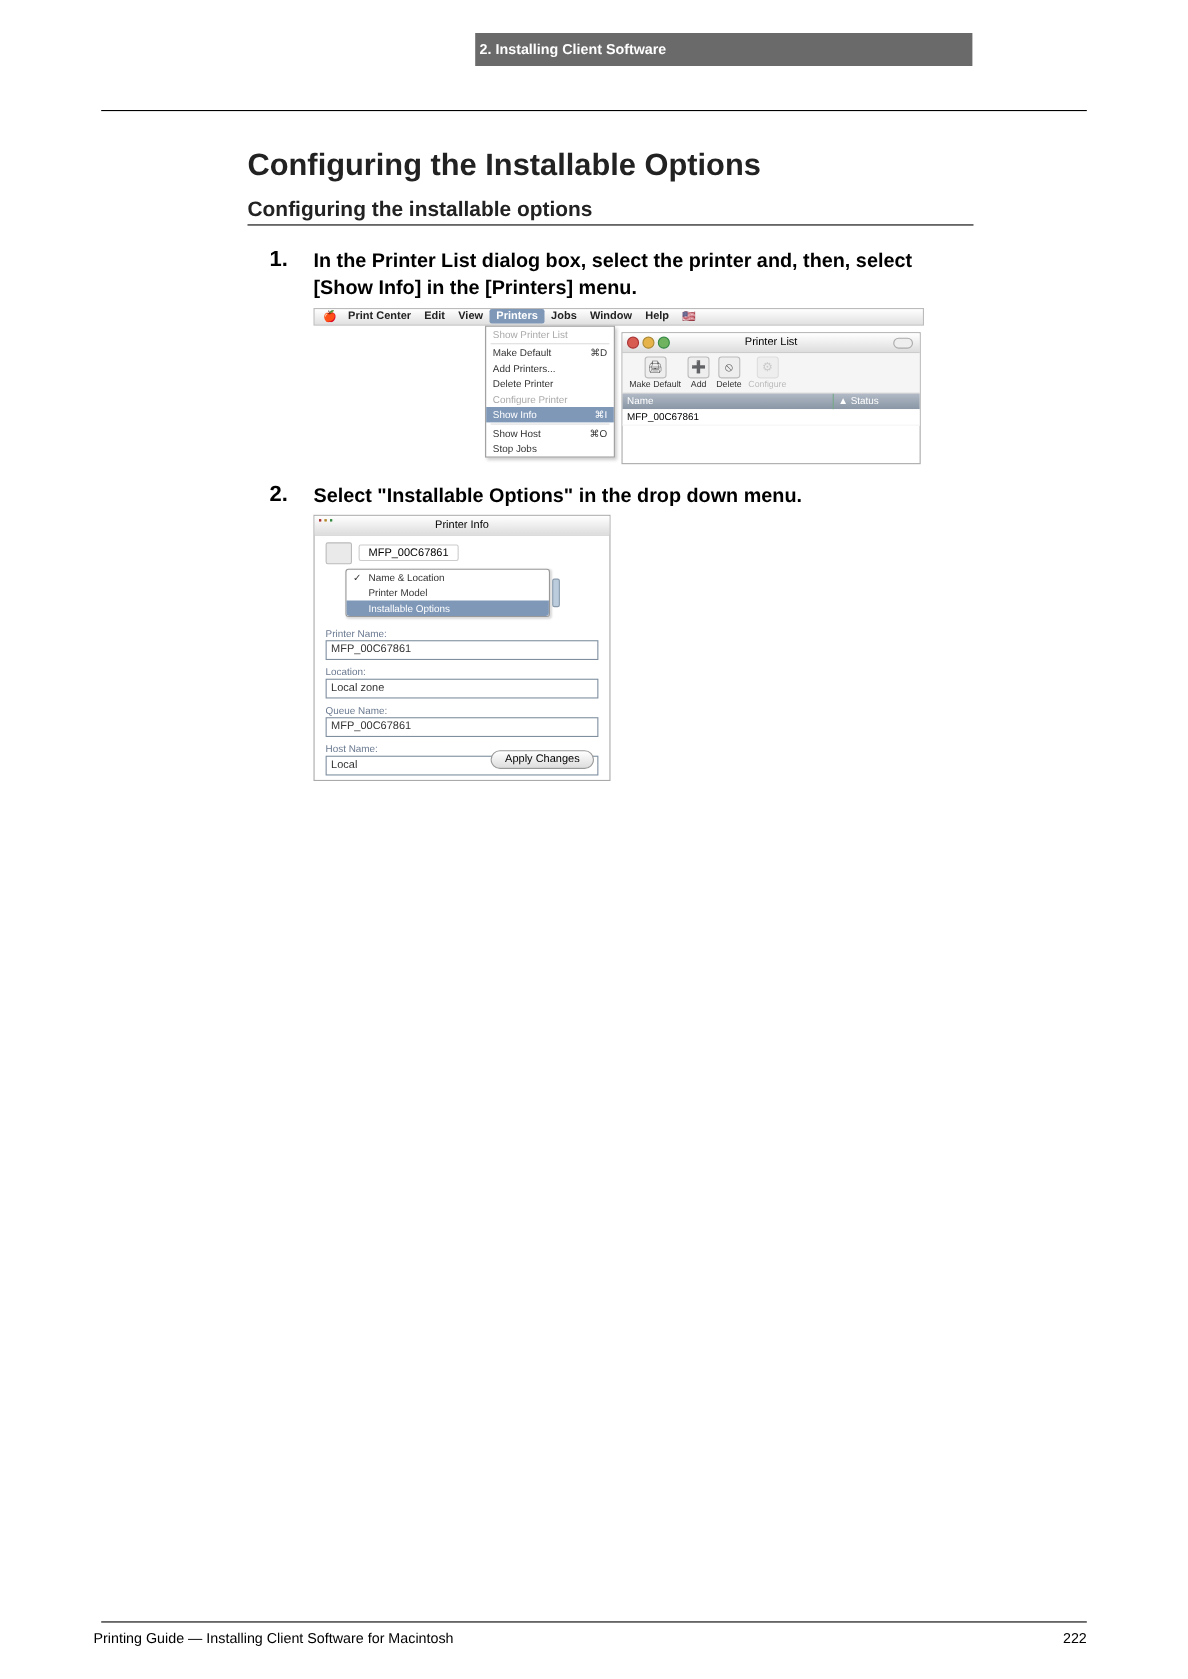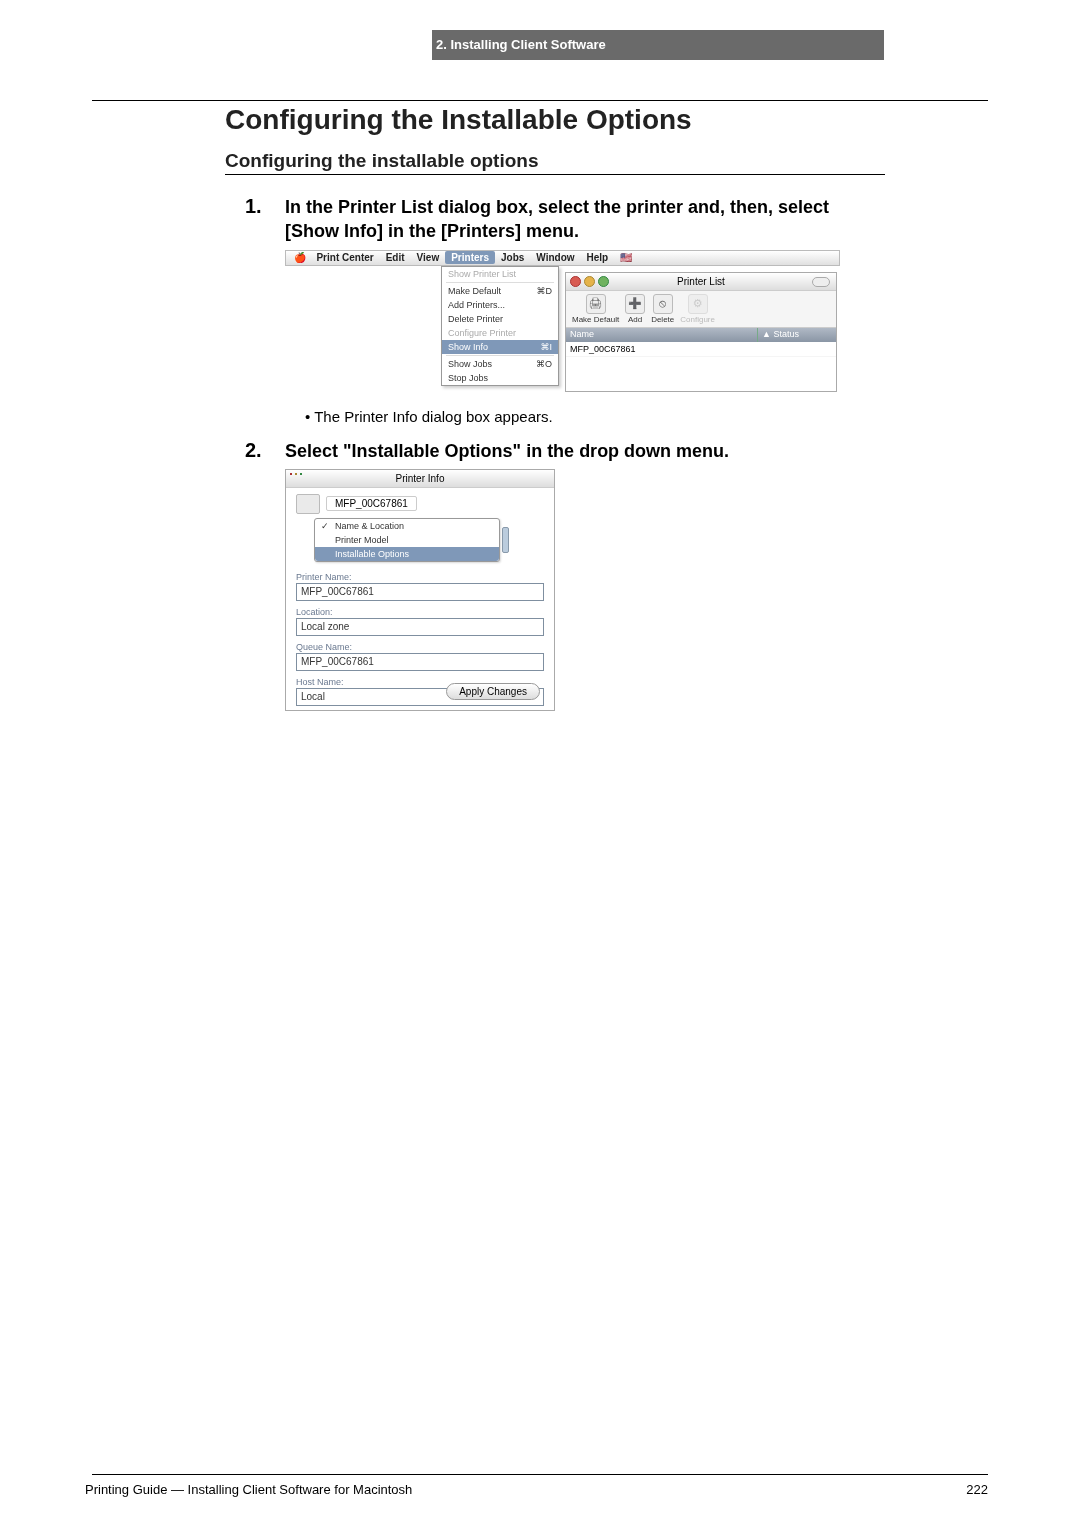--- a/index.html
+++ b/index.html
@@ -27,21 +27,21 @@
   }
   .header-rule {
     position: absolute;
     top: 100px;
     left: 92px;
     right: 92px;
     border-top: 1px solid #000;
   }
   .content {
     position: absolute;
-    top: 104px;
+    top: 134px;
     left: 225px;
     width: 660px;
   }
   h1 {
     font-size: 28px;
     font-weight: bold;
     margin: 0 0 14px 0;
     color: #222;
   }
   .intro {
@@ -301,21 +301,21 @@
       <div class="disabled">
           <span>Configure Printer</span>
           <span></span>
         </div>
       <div class="highlight">
           <span>Show Info</span>
           <span>⌘I</span>
         </div>
       <hr>
       <div>
-          <span>Show Jobs</span>
+          <span>Show Host</span>
           <span>⌘O</span>
         </div>
       <div>
           <span>Stop Jobs</span>
           <span></span>
         </div>
     </div>
     <div class="printerlist-win">
       <div class="plw-title">
         <div class="traffic">
@@ -345,21 +345,20 @@
           </div>
       </div>
       <div class="plw-header">
         <div class="col1">Name</div>
         <div class="col2">▲ Status</div>
       </div>
       <div class="plw-row">MFP_00C67861</div>
     </div>
   </div>
 
-  <div class="bullet-note">The Printer Info dialog box appears.</div>
 
   <div class="step">
     <div class="step-num">2.</div>
     <div class="step-text">Select "Installable Options" in the drop down menu.</div>
   </div>
 
   <div class="screenshot shot2">
     <div class="s2-title">
       <div class="traffic">
         <span class="tl-red"></span>

